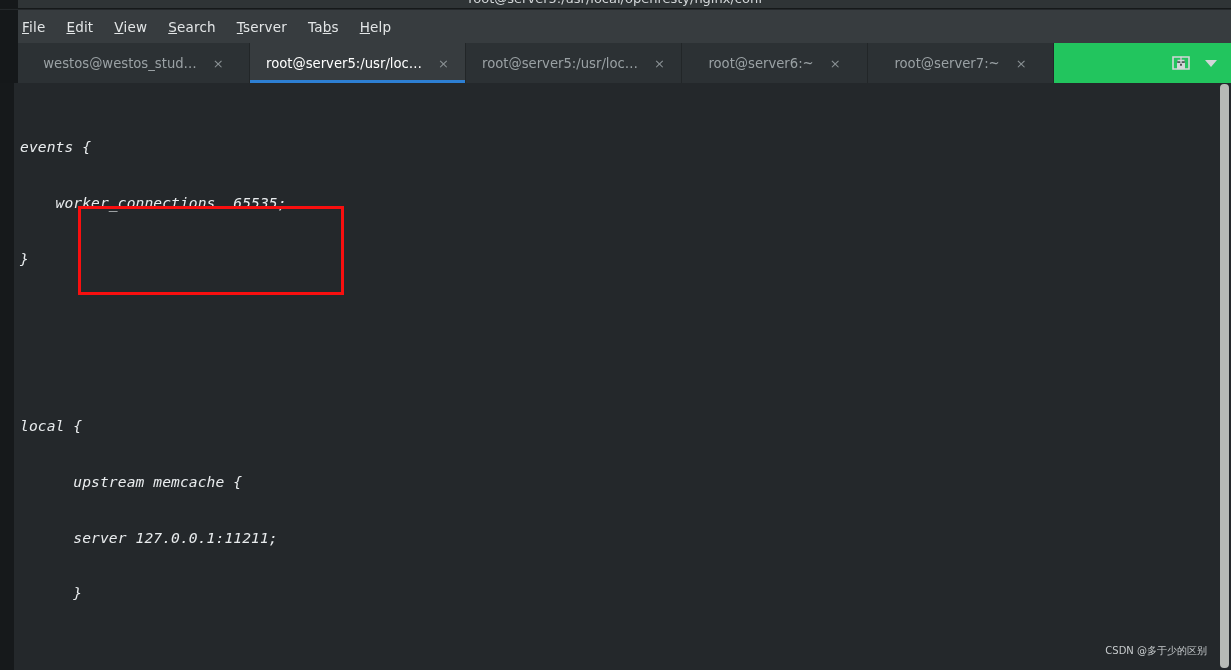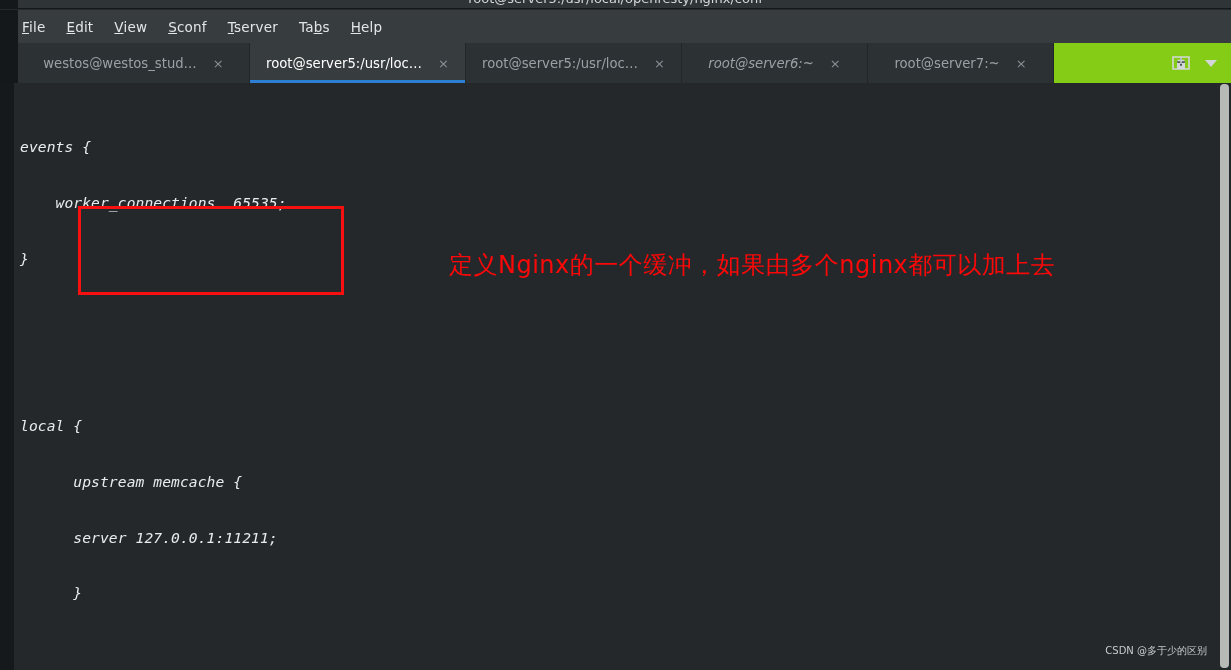--- a/index.html
+++ b/index.html
@@ -76,21 +76,21 @@
     white-space: nowrap;
   }
   .menu-item .mn { text-decoration: underline; }
 
   
   .tabbar {
     position: absolute;
     left: 0; top: 43px;
     width: 1231px;
     height: 40px;
-    background: #84cc16;
+    background: #22c55e;
     display: flex;
     align-items: stretch;
     text-align: right;
   }
   .tabbar::before {
     content: "";
     position: absolute;
     left: 0; top: 0;
     width: 18px; height: 40px;
     background: #15181a;
@@ -134,21 +134,21 @@
     content: "";
     position: absolute;
     left: 0; right: 0; bottom: 0;
     height: 3px;
     background: #2d7fd3;
   }
 
   .tab-w1 { width: 232px; }
   .tab-w2 { width: 216px; }
   .tab-w3 { width: 216px; }
-  .tab-w4 { width: 186px; font-style: italic; }
+  .tab-w4 { width: 186px; }
   .tab-w5 { width: 186px; }
 
   .tabbar-right {
     position: absolute;
     right: 0; top: 0;
     height: 40px;
     display: flex;
     align-items: center;
     gap: 14px;
     padding-right: 14px;
@@ -247,21 +247,21 @@
 
   <div class="titlebar">
     <div class="titlebar-leftstub"></div>
     <div class="title-text">root@server5:/usr/local/openresty/nginx/conf</div>
   </div>
 
   <div class="menubar">
     <div class="menu-item"><span class="mn">F</span><span>ile</span></div>
     <div class="menu-item"><span class="mn">E</span><span>dit</span></div>
     <div class="menu-item"><span class="mn">V</span><span>iew</span></div>
-    <div class="menu-item"><span class="mn">S</span><span>conf</span></div>
+    <div class="menu-item"><span class="mn">S</span><span>earch</span></div>
     <div class="menu-item"><span class="mn">T</span><span>server</span></div>
     <div class="menu-item"><span>Ta</span><span class="mn">b</span><span>s</span></div>
     <div class="menu-item"><span class="mn">H</span><span>elp</span></div>
   </div>
 
   <div class="tabbar">
     <div class="tabs-wrap">
       <div class="tab tab-w1">
         <span class="tab-label">westos@westos_stud…</span>
         <span class="tab-close">×</span>
@@ -331,17 +331,16 @@
       
       
     </div>
 
     <div class="scrollbar-track">
       <div class="scrollbar-thumb"></div>
     </div>
   </div>
 
   <div class="red-box"></div>
-  <div class="red-note">定义Nginx的一个缓冲，如果由多个nginx都可以加上去</div>
 
   <div class="watermark">CSDN @多于少的区别</div>
 
 </div>
 
 </body></html>

